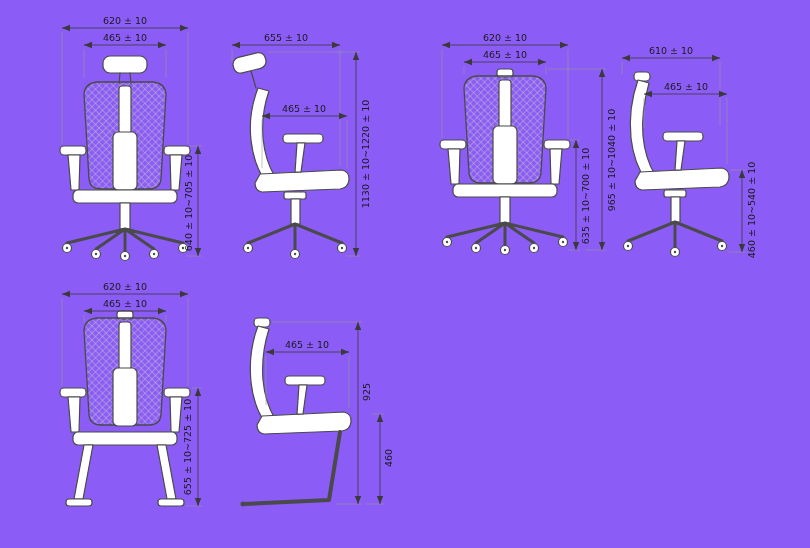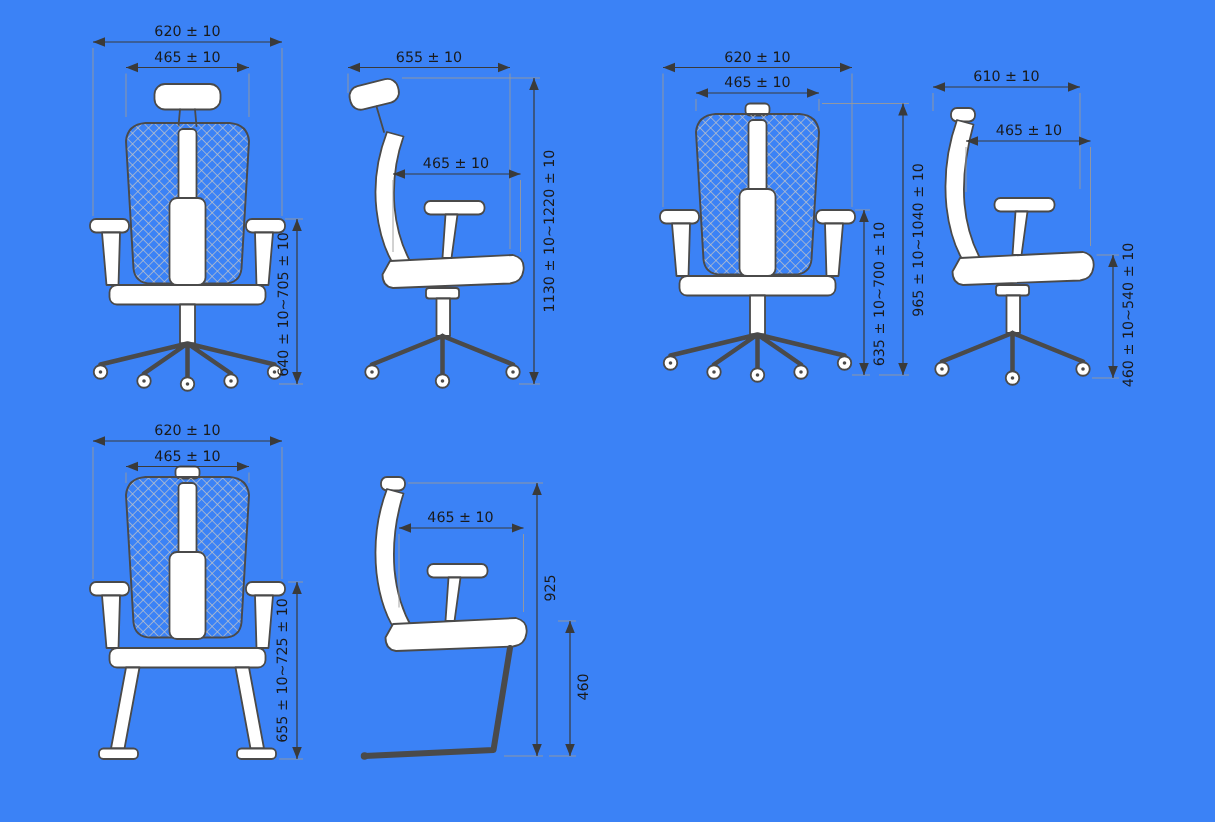--- a/index.html
+++ b/index.html
@@ -1,16 +1,16 @@
 <!DOCTYPE html>
 <html><head>
 <meta charset="utf-8">
 <style>
   html,body{margin:0;padding:0;background:#ffffff}
-  #stage{position:relative;width:810px;height:548px;background:#3b82f6;overflow:hidden;font-family:"DejaVu Sans",sans-serif}
+  #stage{position:relative;width:810px;height:548px;background:#8b5cf6;overflow:hidden;font-family:"DejaVu Sans",sans-serif}
   svg{display:block}
   .solid{fill:#ffffff;stroke:#4a4a4a;stroke-width:1.2;stroke-linejoin:round}
   .outline{fill:none;stroke:#4a4a4a;stroke-width:1.2;stroke-linecap:round;stroke-linejoin:round}
   .mesh{fill:url(#meshpat);stroke:#4a4a4a;stroke-width:1.3;stroke-linejoin:round}
   .thick{fill:none;stroke:#4a4a4a;stroke-width:3;stroke-linecap:round}
   .thick2{fill:none;stroke:#4a4a4a;stroke-width:4;stroke-linecap:round;stroke-linejoin:round}
   .dim{stroke:#3a3a3a;stroke-width:0.8}
   .ext{stroke:#9a9a9a;stroke-width:0.6}
   .dimtxt{font-family:"DejaVu Sans",sans-serif;font-size:9.5px;fill:#1a1a1a;text-anchor:middle}
   .caster{fill:#ffffff;stroke:#4a4a4a;stroke-width:1.2}

